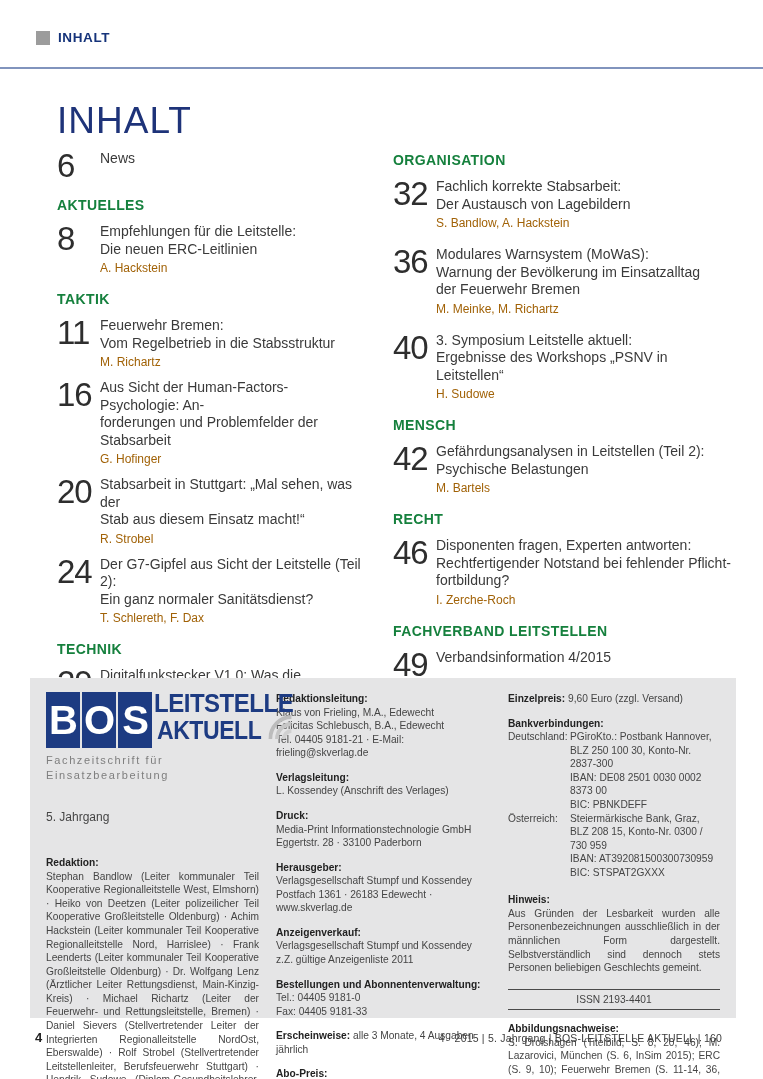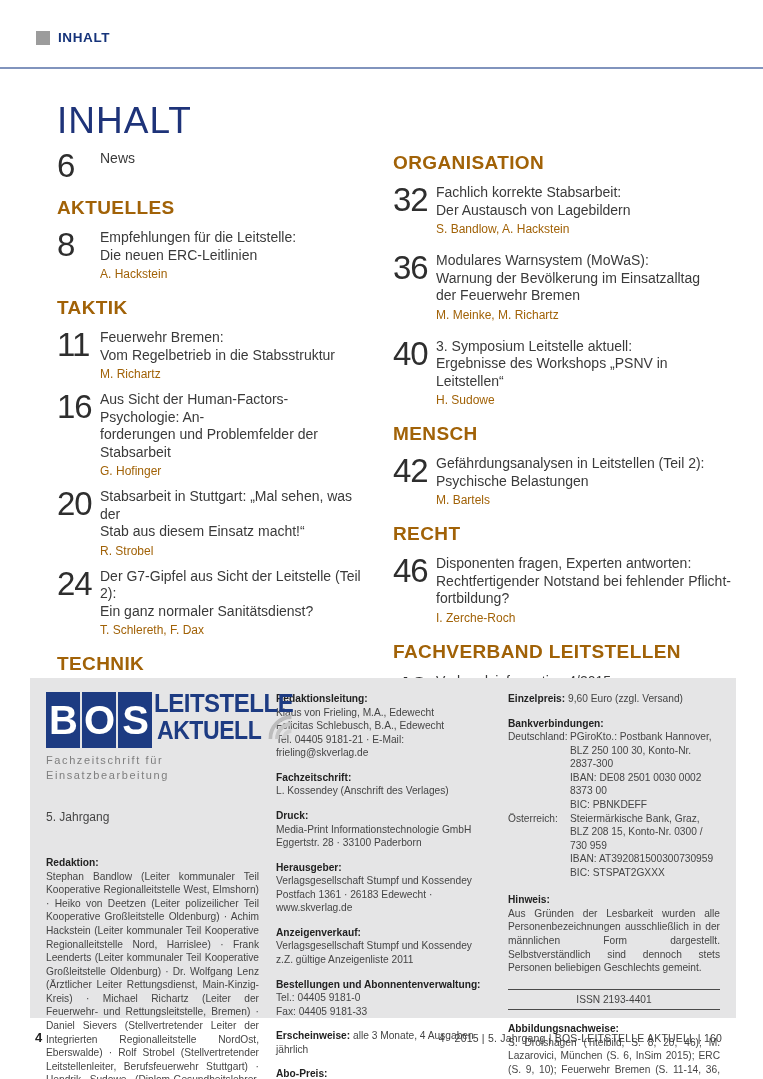--- a/index.html
+++ b/index.html
@@ -12,21 +12,21 @@
   .runhead .sq{width:14px;height:14px;background:#9c9c9c;display:inline-block;}
   .runhead .lbl{font-size:13.5px;font-weight:bold;color:#15337a;letter-spacing:.6px;}
   .top-rule{position:absolute;top:67px;left:0;width:763px;height:2px;background:#8194bd;}
   
   .main-title{position:absolute;top:100px;left:57px;font-size:37px;font-weight:400;
     color:#1e3379;letter-spacing:1px;}
   
   .toc{position:absolute;top:150px;left:57px;width:680px;display:flex;}
   .toc-col{width:336px;box-sizing:border-box;padding-right:28px;}
   .toc-col.right{width:344px;padding-right:0;}
-  .toc-section{font-size:19px;font-weight:bold;color:#a16207;letter-spacing:.4px;
+  .toc-section{font-size:14px;font-weight:bold;color:#15803d;letter-spacing:.4px;
     margin:16px 0 10px 0;}
   .toc-entry{display:flex;margin-bottom:10px;}
   .toc-num{width:43px;flex:0 0 43px;font-size:33px;color:#2e2e2e;line-height:.95;
     letter-spacing:-1px;}
   .toc-body{flex:1;}
   .toc-title{font-size:14px;line-height:17.5px;color:#3a3a3a;white-space:pre-line;}
   .toc-authors{font-size:12px;color:#a16207;margin-top:3px;}
   .toc-authors:empty{display:none;}
   
   .imprint{position:absolute;left:30px;top:678px;width:706px;height:340px;
@@ -252,21 +252,21 @@
     </div>
 
     <div class="imp-col2">
       <div class="imp-block">
         <div class="imp-label">Redaktionsleitung:</div>
         <div class="imp-text">Klaus von Frieling, M.A., Edewecht
 Felicitas Schlebusch, B.A., Edewecht
 Tel. 04405 9181-21 · E-Mail: frieling@skverlag.de</div>
       </div>
       <div class="imp-block">
-        <div class="imp-label">Fachzeitschrift:</div>
+        <div class="imp-label">Verlagsleitung:</div>
         <div class="imp-text">L. Kossendey (Anschrift des Verlages)</div>
       </div>
       <div class="imp-block">
         <div class="imp-label">Druck:</div>
         <div class="imp-text">Media-Print Informationstechnologie GmbH
 Eggertstr. 28 · 33100 Paderborn</div>
       </div>
       <div class="imp-block">
         <div class="imp-label">Herausgeber:</div>
         <div class="imp-text">Verlagsgesellschaft Stumpf und Kossendey

